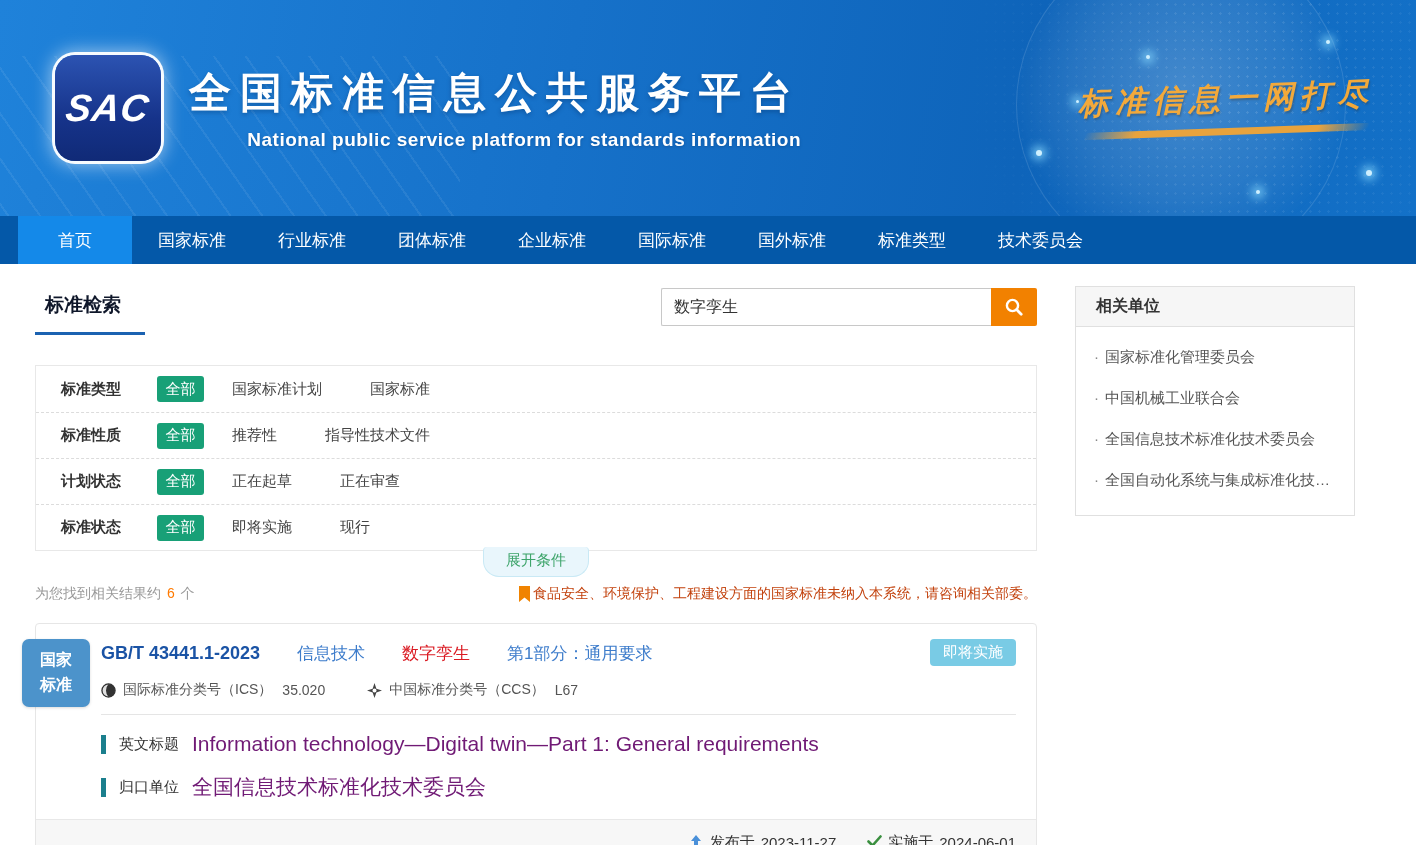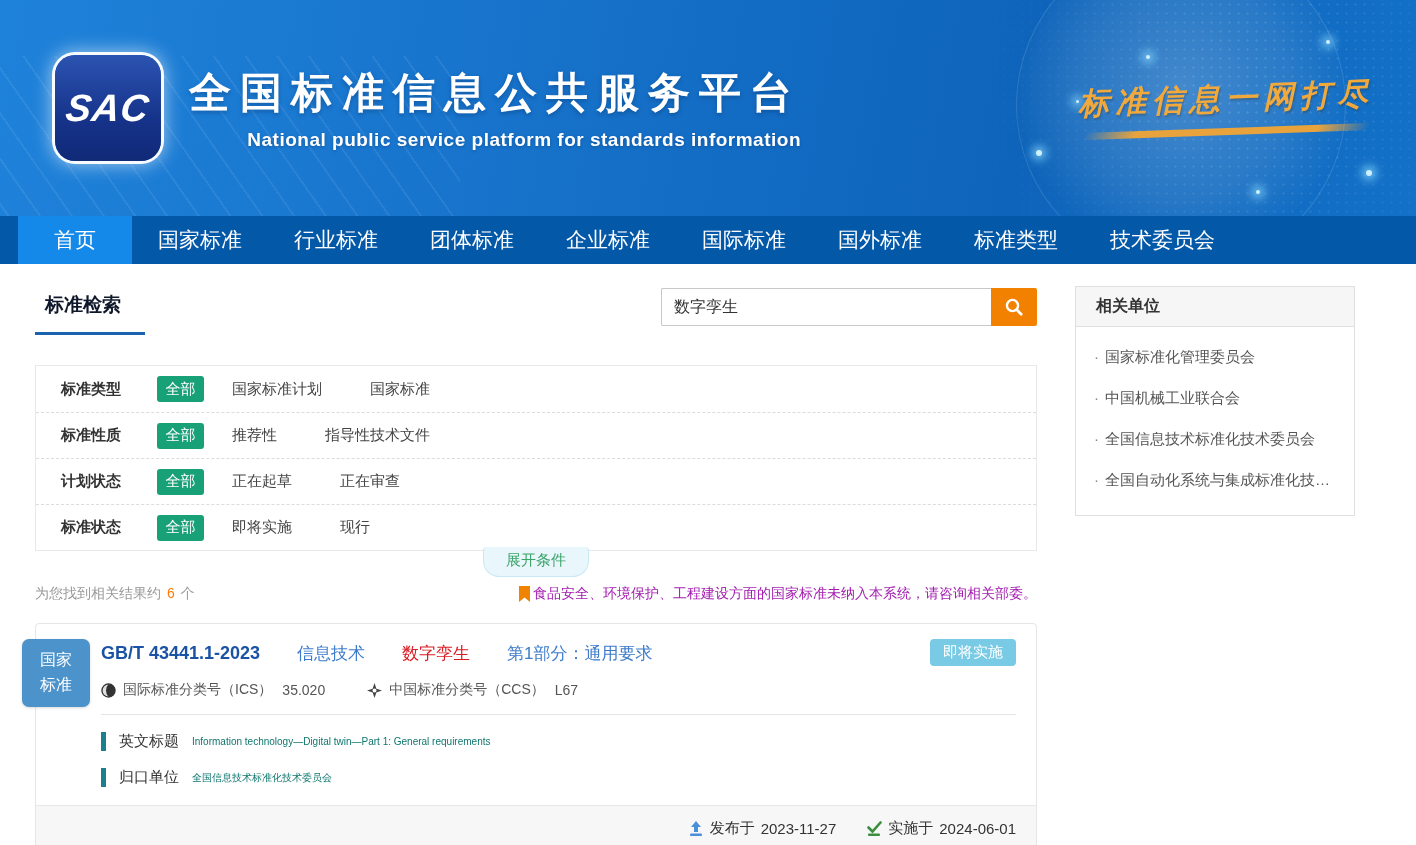--- a/index.html
+++ b/index.html
@@ -36,21 +36,21 @@
   .slogan-wrap { position:absolute; right:42px; top:78px; text-align:center; }
   .slogan { font-size:31px; font-weight:bold; font-style:italic; letter-spacing:6px; color:#F2A93B;
     transform:rotate(-2deg); text-shadow:1px 2px 2px rgba(60,30,0,.25); }
   .slogan-underline { margin:8px auto 0; width:285px; height:7px; transform:rotate(-2deg) skewX(-30deg);
     background:linear-gradient(90deg, rgba(232,163,61,0) 0%, #E8A33D 18%, #E8A33D 82%, rgba(232,163,61,0) 100%);
     border-radius:4px; }
 
   
   .nav { width:100%; height:48px; background:#0458A8; display:flex; align-items:stretch; padding-left:18px; }
   .nav-item { min-width:114px; padding:0 26px; display:flex; align-items:center; justify-content:center;
-    color:#fff; font-size:21px; cursor:pointer; white-space:nowrap; }
+    color:#fff; font-size:17px; cursor:pointer; white-space:nowrap; }
   .nav-item.active { background:#1489E9; }
 
   
   .content { display:flex; padding:22px 33px 0 35px; }
   .main { width:1002px; }
   .sidebar { width:280px; margin-left:38px; border:1px solid #E0E0E0; background:#fff; align-self:flex-start; }
 
   .search-row { display:flex; justify-content:space-between; align-items:flex-start; height:66px; }
   .section-title { display:inline-block; font-size:19px; font-weight:bold; color:#0f172a;
     padding:6px 24px 14px 10px; border-bottom:3px solid #1B62B1; }
@@ -70,43 +70,43 @@
   .filter-opt { font-size:15px; color:#444; margin-right:48px; cursor:pointer; }
   .expand-pill { position:absolute; left:50%; bottom:-27px; transform:translateX(-50%); z-index:2;
     padding:4px 22px 6px; background:#E9F6FC; border:1px solid #C9E9F5; border-top:none;
     border-radius:4px 4px 16px 16px; color:#3DA46A; font-size:15px; cursor:pointer; }
 
   
   .results-row { margin-top:34px; display:flex; justify-content:space-between; align-items:center; }
   .result-count { font-size:14px; color:#999; }
   .count-num { color:#FF7A00; margin:0 2px; }
   .notice { display:flex; align-items:center; }
-  .notice-text { font-size:14px; color:#a21caf; margin-left:2px; }
+  .notice-text { font-size:14px; color:#c2410c; margin-left:2px; }
 
   
   .result-card { position:relative; margin-top:20px; border:1px solid #E6E6E6; border-radius:4px; background:#fff; }
   .type-badge { position:absolute; left:-14px; top:15px; width:68px; height:68px; background:#4C93CB;
-    border-radius:7px; color:#fff; font-size:16px; font-weight:normal; display:flex; flex-direction:column;
+    border-radius:7px; color:#fff; font-size:16px; font-weight:bold; display:flex; flex-direction:column;
     align-items:center; justify-content:center; line-height:1.55; box-shadow:0 1px 3px rgba(0,0,0,.15); }
   .card-body { padding:18px 20px 0 65px; }
   .card-title-row { position:relative; display:flex; align-items:baseline; padding-right:110px;gap:28px; }
   .std-code { font-size:18px; font-weight:bold; color:#1A53A5; cursor:pointer; }
   .std-t1,.std-t2 { font-size:17px; color:#3D7CCB; margin-left:9px; cursor:pointer; }
   .std-hl { font-size:17px; color:#DA1A22; margin-left:9px; cursor:pointer; }
   .status-badge { position:absolute; right:0; top:-3px; background:#79CBE5; color:#fff; font-size:15px;
     padding:4px 13px; border-radius:4px; }
   .meta-row { display:flex; align-items:center; margin-top:16px; font-size:14px; color:#555; }
   .meta-group { display:flex; align-items:center; margin-right:42px; }
   .meta-group svg { margin-right:7px; }
   .meta-label { margin-right:10px; }
   .card-divider { margin-top:15px; border-bottom:1px solid #E5E5E5; }
   .info-row { display:flex; align-items:center; margin-top:17px; }
   .info-bar { width:5px; height:19px; background:#1B7F8D; margin-right:13px; }
   .info-label { font-size:15px; color:#333; margin-right:13px; white-space:nowrap; }
-  .info-value { font-size:10px; color:#0f766e; }
+  .info-value { font-size:21px; color:#701a75; }
   .card-footer { margin-top:18px; height:46px; background:#F7F7F7; border-top:1px solid #E8E8E8;
     border-radius:0 0 4px 4px; display:flex; align-items:center; justify-content:flex-end; padding-right:20px; }
   .date-group { display:flex; align-items:center; margin-left:30px; font-size:15px; color:#333; }
   .date-group svg { margin-right:6px; }
   .date-group .dg-label { margin-right:6px; }
 
   
   .sidebar-header { height:40px; background:#F6F6F6; border-bottom:1px solid #E0E0E0; display:flex;
     align-items:center; padding-left:20px; font-size:16px; font-weight:bold; color:#333; }
   .sidebar-list { list-style:none; padding:10px 0 14px; }

